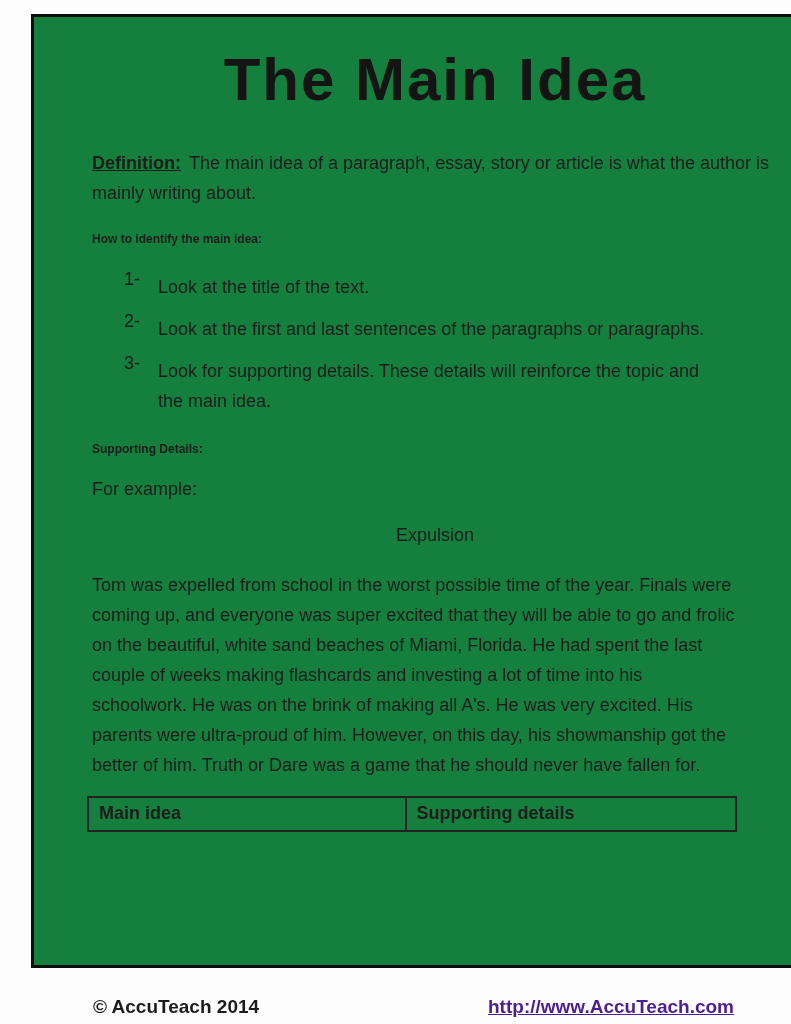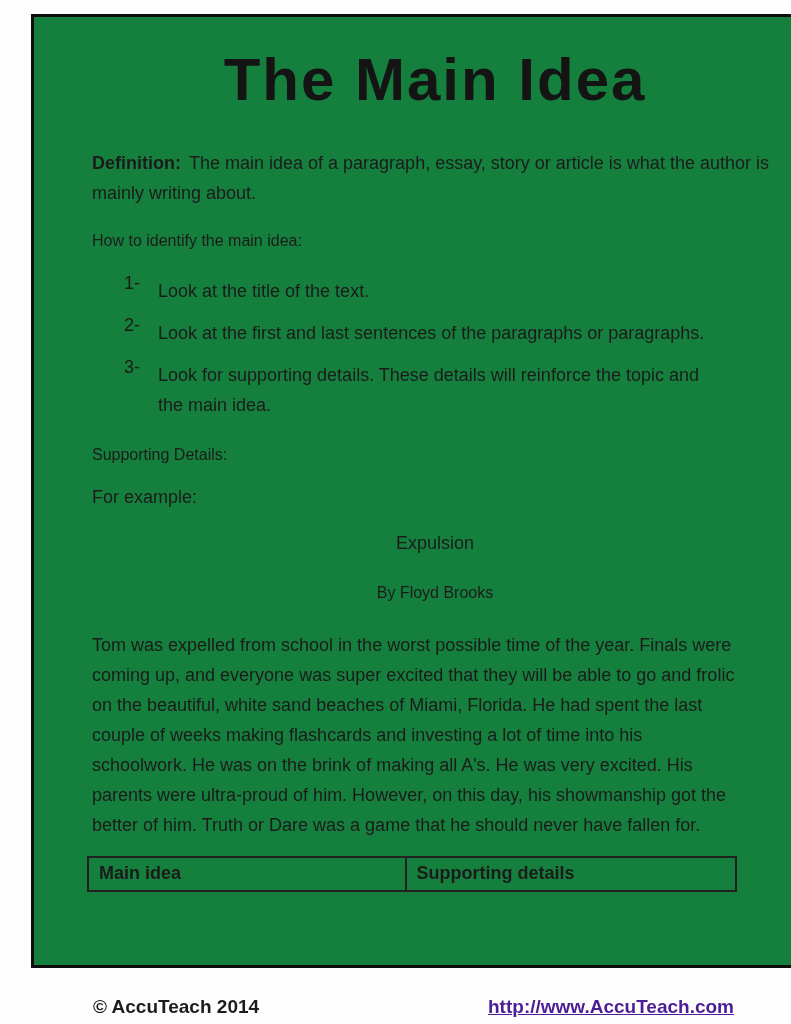--- a/index.html
+++ b/index.html
@@ -34,26 +34,27 @@
     font-size: 60px;
     font-weight: 700;
     letter-spacing: 2px;
     margin: 10px 0 34px 0;
     color: #141414;
   }
   p, .para { font-size: 18px; line-height: 30px; margin: 0; }
   .def-para { margin-bottom: 24px; }
   .def-label {
     font-weight: 700;
+    text-decoration: underline;
     margin-right: 8px;
     text-align: right;
   }
   .section-heading {
-    font-size: 16px;
-    font-weight: 400;
+    font-size: 12px;
+    font-weight: 700;
     margin: 0 0 18px 0;
   }
   .howto-list { margin: 0 0 26px 32px; }
   .howto-item {
     display: flex;
     font-size: 18px;
     line-height: 30px;
     margin-bottom: 4px;
   }
   .howto-marker {
@@ -144,21 +145,20 @@
       </div>
     </div>
 
     <h2 class="section-heading">Supporting Details:</h2>
 
 
     <p class="para for-example">For example:</p>
 
     <p class="story-title">Expulsion</p>
 
-    <p class="story-byline">By Floyd Brooks</p>
 
     <p class="para story-para">Tom was expelled from school in the worst possible time of the year. Finals were coming up, and everyone was super excited that they will be able to go and frolic on the beautiful, white sand beaches of Miami, Florida. He had spent the last couple of weeks making flashcards and investing a lot of time into his schoolwork. He was on the brink of making all A's. He was very excited. His parents were ultra-proud of him. However, on this day, his showmanship got the better of him. Truth or Dare was a game that he should never have fallen for.</p>
 
     <table class="idea-table">
       <thead>
         <tr>
           <th class="col-main">Main idea</th>
           <th class="col-details">Supporting details</th>
         </tr>
       </thead>

